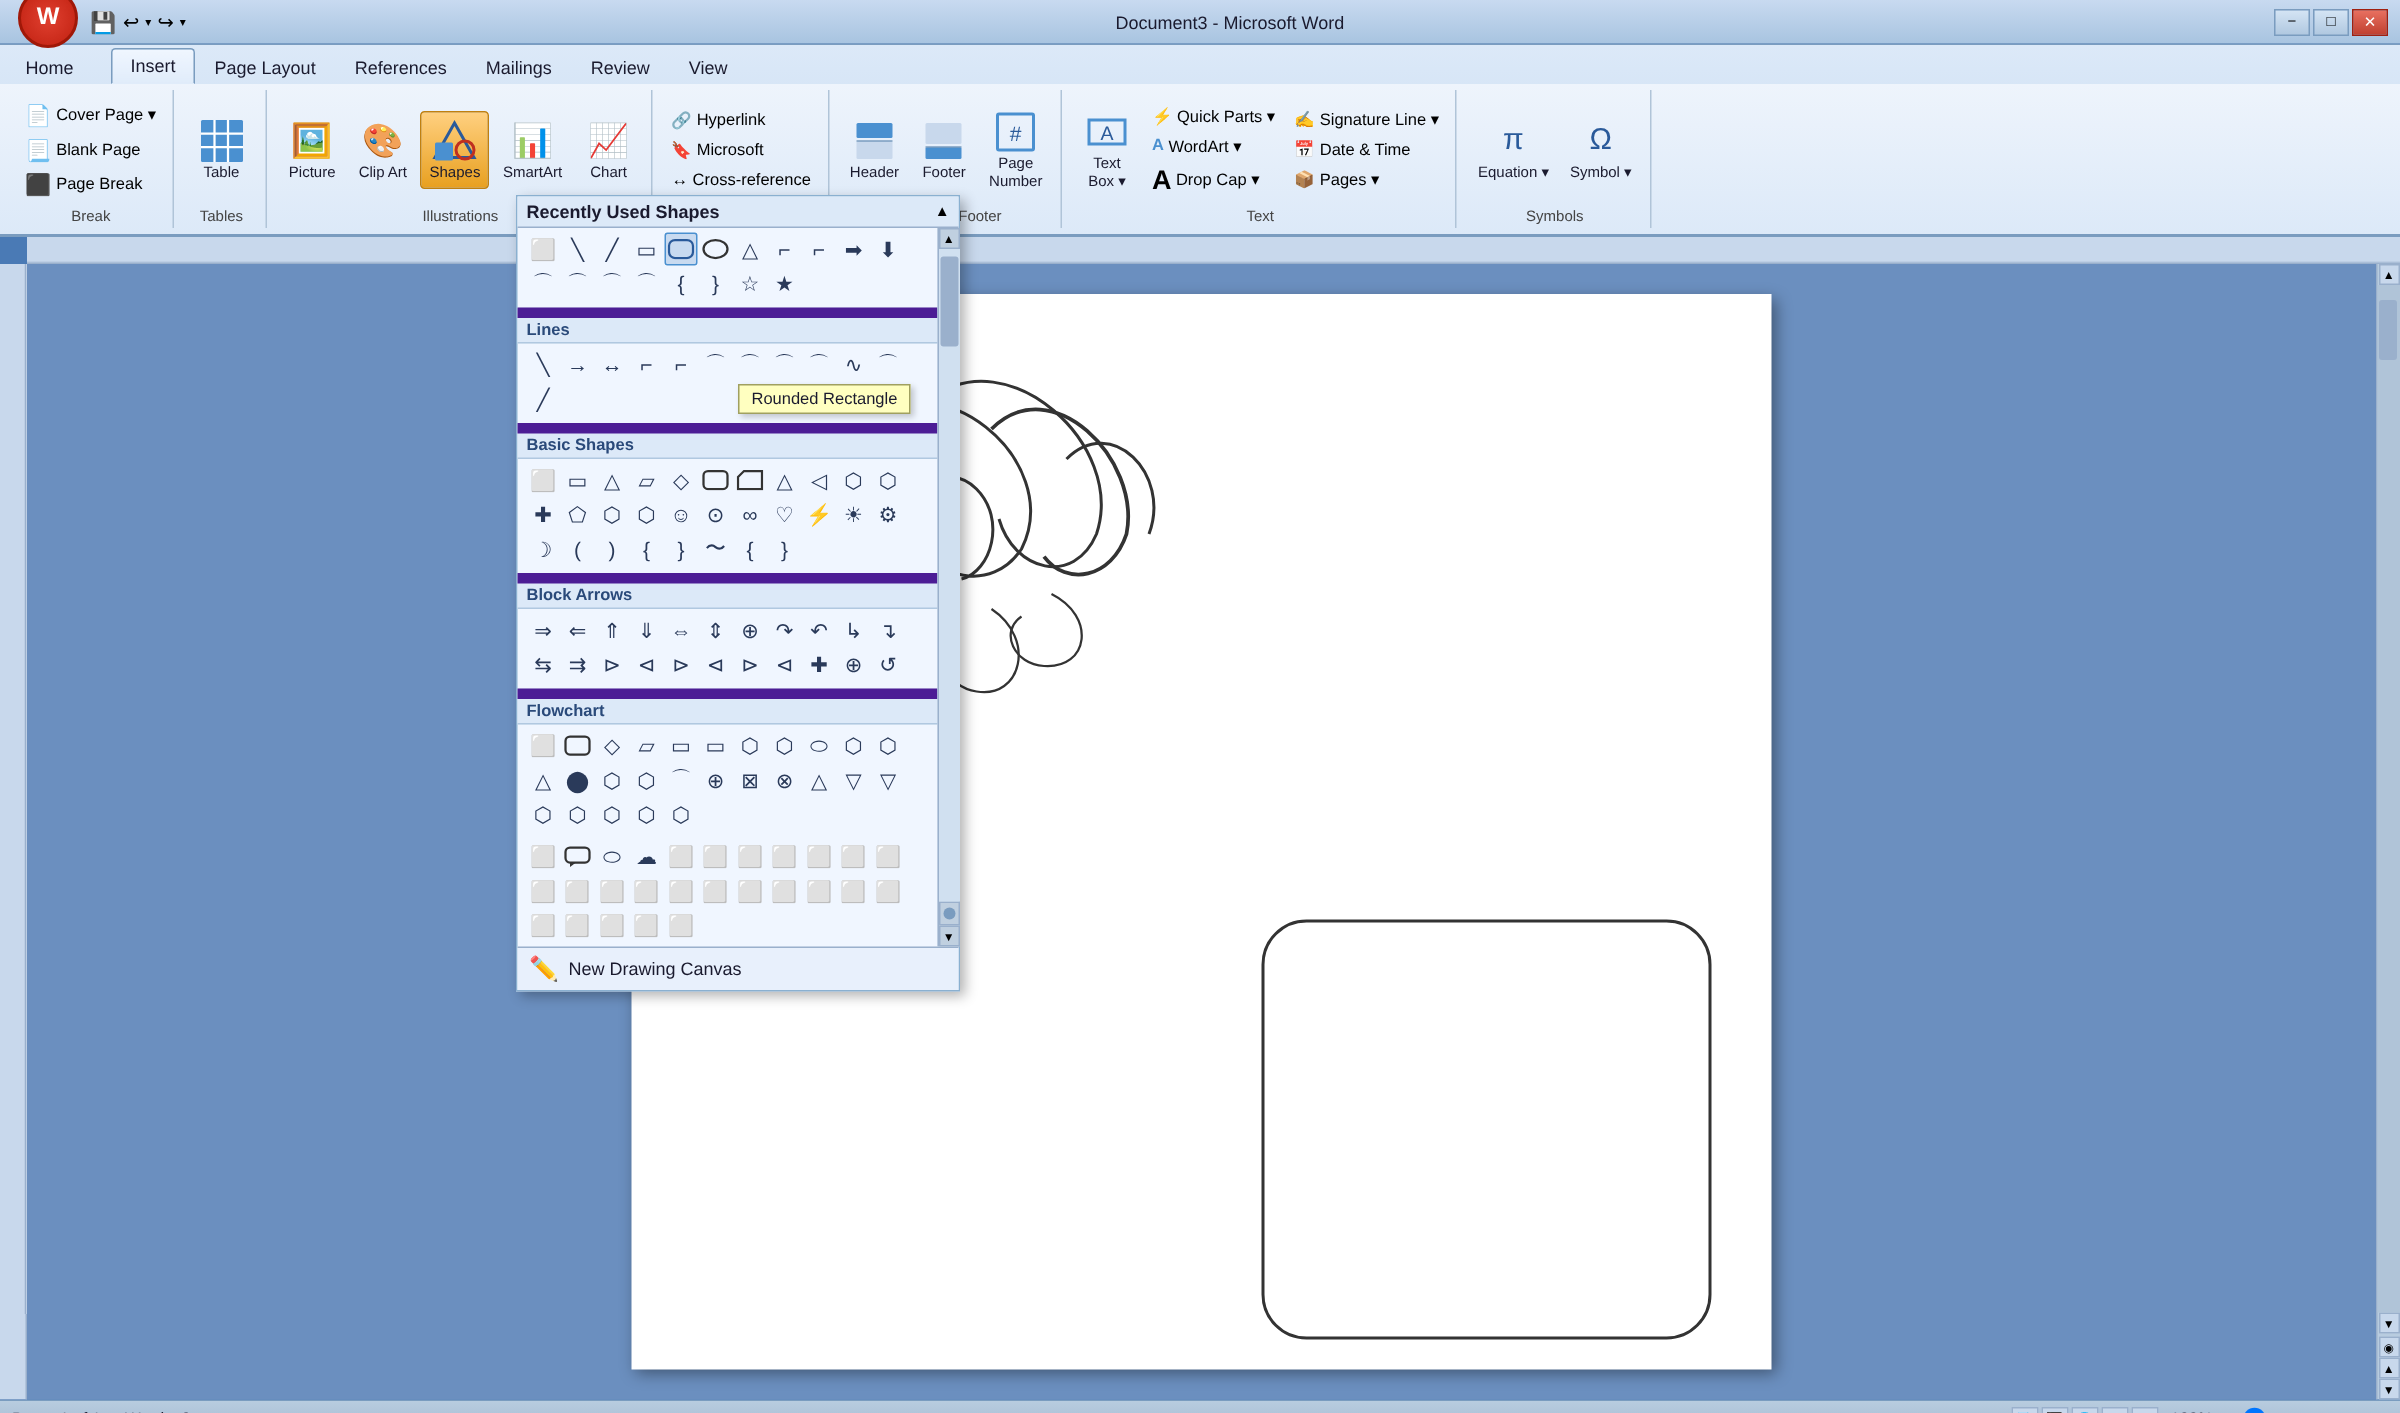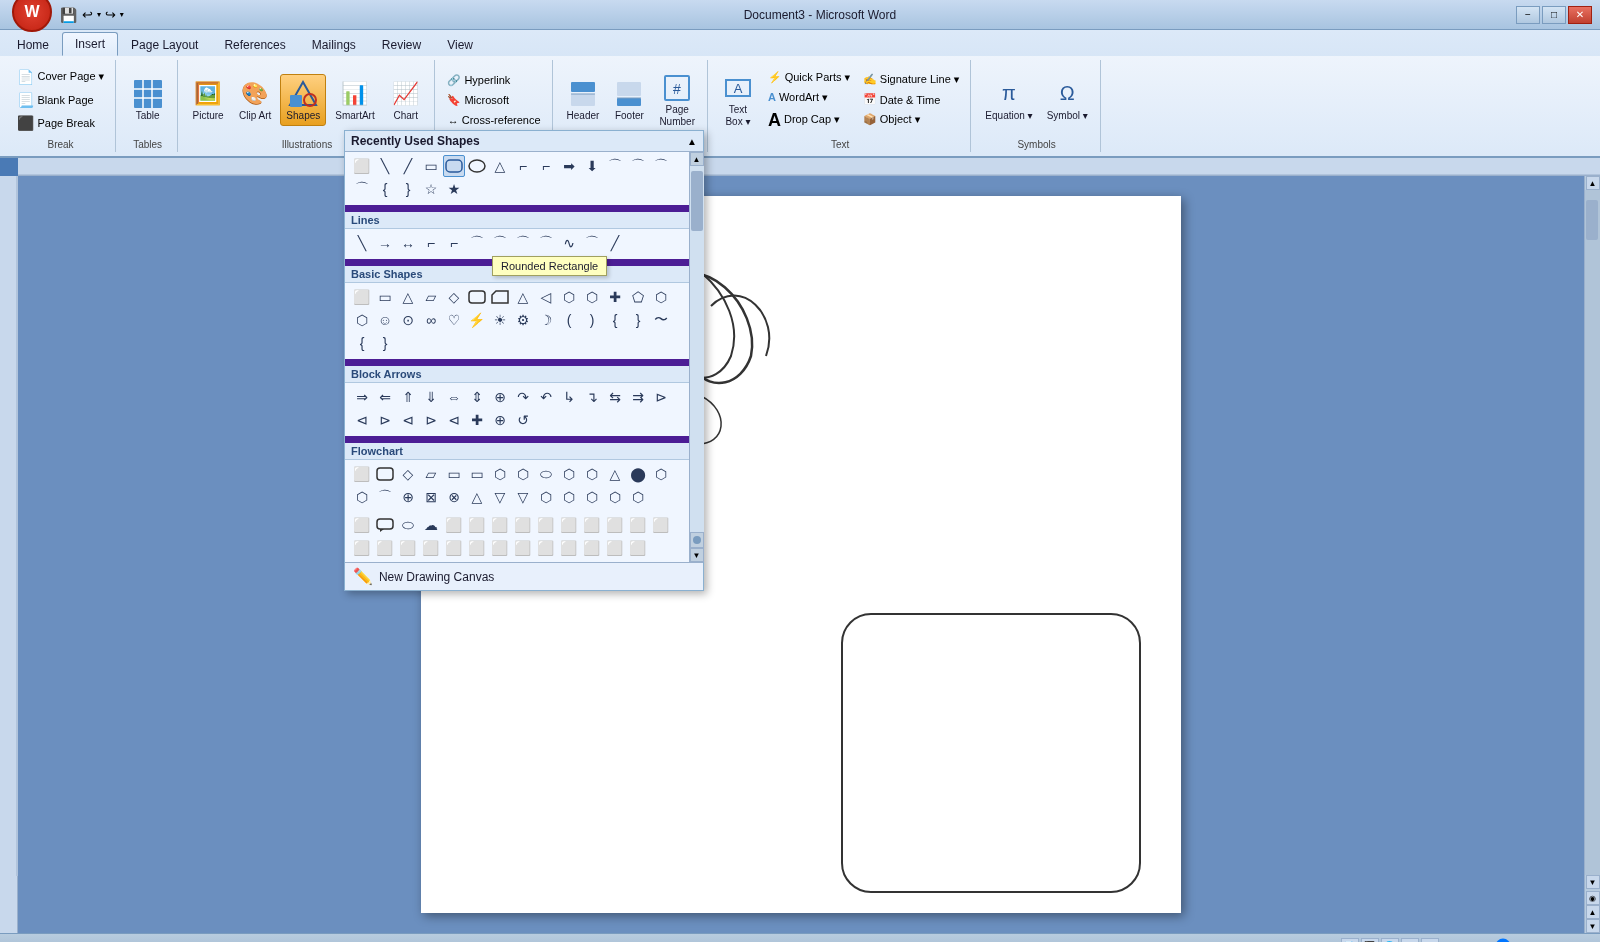--- a/index.html
+++ b/index.html
@@ -13,42 +13,42 @@
     }
     .title-bar-left { display: flex; align-items: center; gap: 4px; }
     .title-bar-title { flex: 1; text-align: center; font-size: 12px; color: #1a1a2e; font-weight: normal; }
     .title-bar-controls { display: flex; gap: 2px; }
     .title-btn { width: 24px; height: 18px; border: 1px solid #7a9cbf; background: linear-gradient(to bottom, #d4e4f4, #b0c8e0); cursor: pointer; font-size: 10px; display: flex; align-items: center; justify-content: center; }
 
     
     .ribbon { background: linear-gradient(to bottom, #dce9f8, #c5d9f0); border-bottom: 2px solid #7a9cbf; }
     .ribbon-tabs { display: flex; height: 26px; padding: 0 4px; align-items: flex-end; }
     .ribbon-tab { padding: 4px 12px; font-size: 12px; cursor: pointer; border: 1px solid transparent; border-bottom: none; color: #1a1a2e; background: transparent; border-radius: 3px 3px 0 0; }
-    .ribbon-tab.active { background: linear-gradient(to bottom, #f0f6ff, #e0ecfa); border-color: #7a9cbf; border-bottom: 1px solid #e0ecfa; z-index: 1; }
+    .ribbon-tab.active { background: linear-gradient(to bottom, #f0f6ff, #e0ecfa); border-color: #7a9cbf; border-bottom: 1px solid #e0ecfa; z-index: 1; margin-left: 12px; }
     .ribbon-body { display: flex; padding: 4px 6px; gap: 2px; align-items: stretch; height: 100px; background: linear-gradient(to bottom, #eef4fc, #dce9f8); }
     .ribbon-group { display: flex; flex-direction: column; align-items: center; border-right: 1px solid #b0c4d8; padding: 2px 6px; min-width: 60px; }
     .ribbon-group-content { display: flex; flex: 1; align-items: center; justify-content: center; gap: 2px; }
     .ribbon-group-label { font-size: 10px; color: #444; margin-top: 2px; }
     .ribbon-btn { display: flex; flex-direction: column; align-items: center; padding: 3px 5px; cursor: pointer; border: 1px solid transparent; border-radius: 3px; min-width: 40px; }
     .ribbon-btn.active { background: linear-gradient(to bottom, #ffd080, #e8a020); border-color: #c08010; }
     .ribbon-icon { width: 32px; height: 32px; display: flex; align-items: center; justify-content: center; font-size: 22px; }
     .ribbon-label { font-size: 10px; color: #1a1a2e; text-align: center; line-height: 1.2; }
     .ribbon-btn-small { display: flex; align-items: center; gap: 3px; padding: 2px 4px; cursor: pointer; border: 1px solid transparent; border-radius: 2px; font-size: 11px; white-space: nowrap; }
     .ribbon-col { display: flex; flex-direction: column; gap: 1px; }
     .small-icon { font-size: 14px; }
 
     
     .doc-area { display: flex; height: calc(942px - 30px - 130px - 25px); background: #6b8fbf; position: relative; overflow: hidden; }
     .ruler-v { width: 18px; background: #c8d8ec; border-right: 1px solid #9ab0cc; }
     .doc-scroll { flex: 1; display: flex; justify-content: center; padding: 20px; overflow: hidden; position: relative; }
     .doc-page { width: 760px; min-height: 600px; background: white; box-shadow: 3px 3px 10px rgba(0,0,0,0.4); position: relative; padding: 60px; }
 
     
     .shapes-dropdown {
-      position: absolute; top: 160px; left: 340px; width: 360px;
+      position: absolute; top: 160px; left: 340px; width: 296px;
       background: #f0f6ff; border: 1px solid #8ab0d0;
       box-shadow: 3px 3px 8px rgba(0,0,0,0.3); z-index: 100;
     }
     .dropdown-header { display: flex; align-items: center; justify-content: space-between; background: #dce9f8; padding: 3px 6px; border-bottom: 1px solid #9ab0cc; }
     .dropdown-title { font-size: 12px; font-weight: bold; color: #1a1a2e; }
     .dropdown-scroll-btn { font-size: 10px; cursor: pointer; }
     .shape-section-header { background: #dce9f8; padding: 2px 6px; font-size: 11px; color: #2a4a7a; font-weight: bold; border-top: 7px solid #4c1d95; border-bottom: 1px solid #b0c8e0; margin-top: 2px; }
     .shapes-grid { display: flex; flex-wrap: wrap; padding: 3px 6px; gap: 1px; }
     .shape-item { width: 22px; height: 22px; display: flex; align-items: center; justify-content: center; font-size: 14px; cursor: pointer; border: 1px solid transparent; border-radius: 2px; color: #2a3a5a; }
     .shape-item.highlighted { background: #c8daf0; border-color: #7a9cbf; }
@@ -266,21 +266,21 @@
           <div class="ribbon-btn-small">
             <span>✍</span>
             <span>Signature Line ▾</span>
           </div>
           <div class="ribbon-btn-small">
             <span>📅</span>
             <span>Date &amp; Time</span>
           </div>
           <div class="ribbon-btn-small">
             <span>📦</span>
-            <span>Object ▾</span>
+            <span>Pages ▾</span>
           </div>
         </div>
       </div>
       <div class="ribbon-group-label">Text</div>
     </div>
 
     <div class="ribbon-group">
       <div class="ribbon-group-content">
         <div class="ribbon-btn">
           <div class="ribbon-icon" style="font-size:20px;color:#2a5a9a;">π</div>

